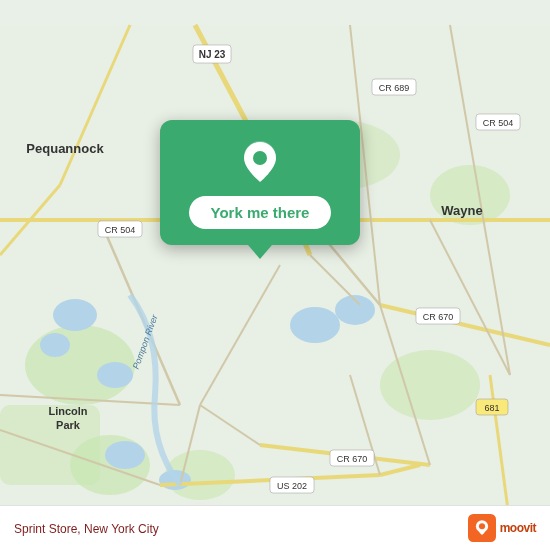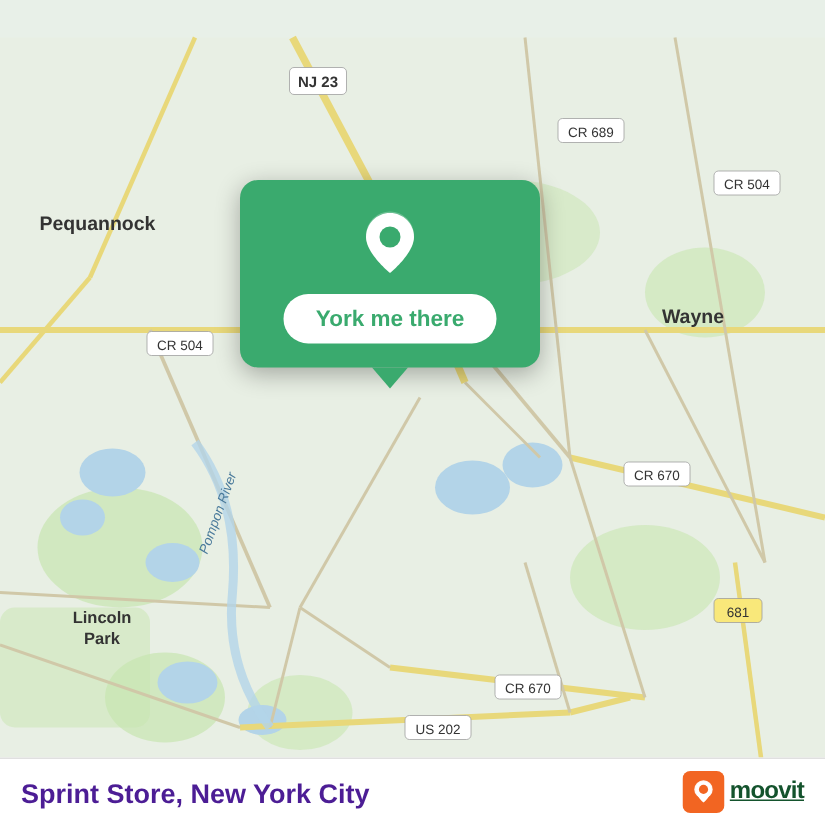--- a/index.html
+++ b/index.html
@@ -92,43 +92,42 @@
       display: flex;
       flex-direction: column;
     }
 
     #copyright-text {
       font-size: 10px;
       color: #666;
     }
 
     #location-name {
-      font-size: 18px;
-      font-weight: bold;
-      color: #4c1d95;
+      font-size: 12px;
+      font-weight: normal;
+      color: #7f1d1d;
       margin-top: 2px;
     }
 
     #moovit-logo {
       display: flex;
       align-items: center;
       gap: 4px;
     }
 
     .moovit-m {
       width: 28px;
       height: 28px;
     }
 
     #moovit-text {
-      font-size: 16px;
+      font-size: 12px;
       font-weight: bold;
-      color: #14532d;
+      color: #c2410c;
       letter-spacing: -0.5px;
-      text-decoration: underline;
     }
   </style>
 </head>
 <body>
 
 <div id="map-container">
 
   <svg id="map-svg" viewBox="0 0 550 500" xmlns="http://www.w3.org/2000/svg">
 
     <rect width="550" height="500" fill="#e8efe4"></rect>

